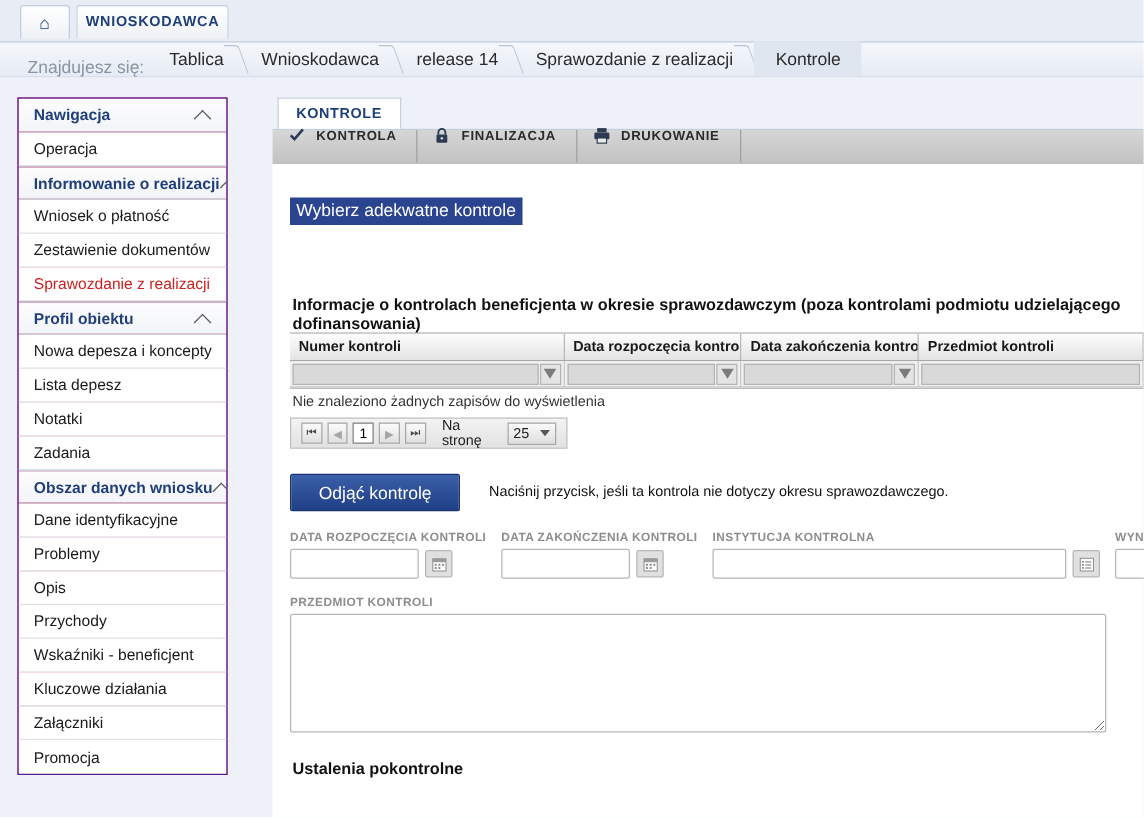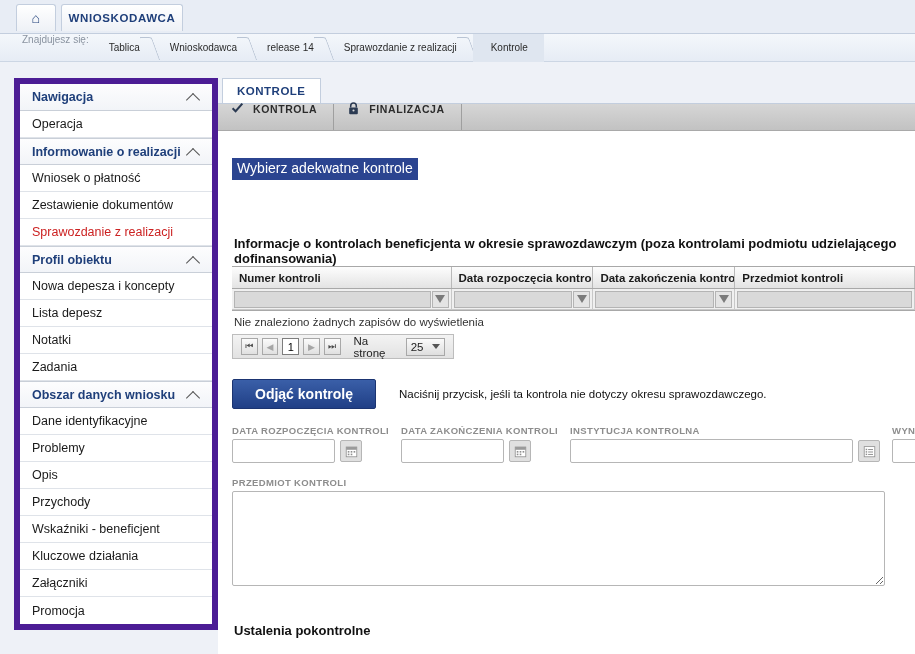--- a/index.html
+++ b/index.html
@@ -41,23 +41,23 @@
   .appbar-home { width: 40px; }
   .appbar-label { width: 122px; margin-left: 5px; }
   .home-glyph { font-size: 14px; color: #1f3f7a; line-height: 1; }
 
   
   .breadcrumb {
     height: 28px;
     background: linear-gradient(#f4f7fb, #e6ecf5);
     border-bottom: 1px solid #ccd6e4;
     display: flex;
-    align-items: flex-start;
+    align-items: flex-end;
     padding-left: 22px;
-    font-size: 10px;
+    font-size: 14px;
   }
   .crumb-lead { color: #8a93a0; margin-right: 6px; }
   .crumb {
     position: relative;
     padding: 0 16px 0 14px;
     color: #2a2a2a;
     white-space: nowrap;
     line-height: 28px;
   }
   .crumb::after {
@@ -80,23 +80,23 @@
     background: #eef1f7;
   }
 
   
   .sidebar {
     width: 218px;
     flex: none;
     padding: 16px 0 0 14px;
   }
   .nav-box {
-    width: 204px;
+    width: 168px;
     background: #be185d;
-    border: 6px solid #4c1d95;
+    border: 1px solid #4c1d95;
   }
   .nav-item {
     height: 27px;
     display: flex;
     align-items: center;
     padding: 0 10px 0 12px;
     border-bottom: 1px solid #dfe3e9;
     font-size: 12.5px;
     color: #1a1a1a;
     background: #fff;
@@ -312,21 +312,21 @@
   .action-row {
     display: flex;
     align-items: center;
     margin-top: 20px;
   }
   .btn-primary {
     background: linear-gradient(#3a5fa8, #203f86);
     border: 1px solid #1b3471;
     color: #ffffff;
     font-size: 14px;
-    font-weight: bold;
+    font-weight: normal;
     padding: 6px 22px;
     border-radius: 2px;
     white-space: nowrap;
   }
   .hint {
     margin-left: 23px;
     font-size: 11.5px;
     color: #111;
   }
 
@@ -362,21 +362,21 @@
   }
   .textarea-field { margin-top: 14px; }
   .txtarea {
     width: 653px;
     height: 95px;
     border: 1px solid #b6b6b6;
     background: #fff;
     border-radius: 2px;
   }
   .bottom-title {
-    margin-top: 34px;
+    margin-top: 18px;
     font-size: 13px;
     font-weight: bold;
     color: #111;
     padding-left: 2px;
   }
 </style>
 </head>
 <body>
 
 <div class="appbar">
@@ -486,20 +486,28 @@
           </svg>
           <span>KONTROLA</span>
         </div>
         <div class="tool-btn">
           <svg class="tool-ico" viewBox="0 0 16 16">
             <path d="M5 7 V5.2 a3 3 0 0 1 6 0 V7" fill="none" stroke="#2b3a52" stroke-width="1.6"></path>
             <rect x="3.4" y="7" width="9.2" height="7" rx="1" fill="#2b3a52"></rect>
             <circle cx="8" cy="10.2" r="1.1" fill="#d9d9d9"></circle>
           </svg>
           <span>FINALIZACJA</span>
+        </div>
+        <div class="tool-btn">
+          <svg class="tool-ico" viewBox="0 0 16 16">
+            <rect x="4" y="1.6" width="8" height="3.6" fill="#2b3a52"></rect>
+            <rect x="1.6" y="5.4" width="12.8" height="5.6" rx="1" fill="#2b3a52"></rect>
+            <rect x="4" y="10" width="8" height="4.4" fill="#eaeaea" stroke="#2b3a52" stroke-width="1"></rect>
+          </svg>
+          <span>DRUKOWANIE</span>
         </div>
       </div>
 
       <div class="content">
 
         
         <div class="selected-text">Wybierz adekwatne kontrole</div>
 
         
         <div class="section-title">Informacje o kontrolach beneficjenta w okresie sprawozdawczym (poza kontrolami podmiotu udzielającego dofinansowania)</div>

